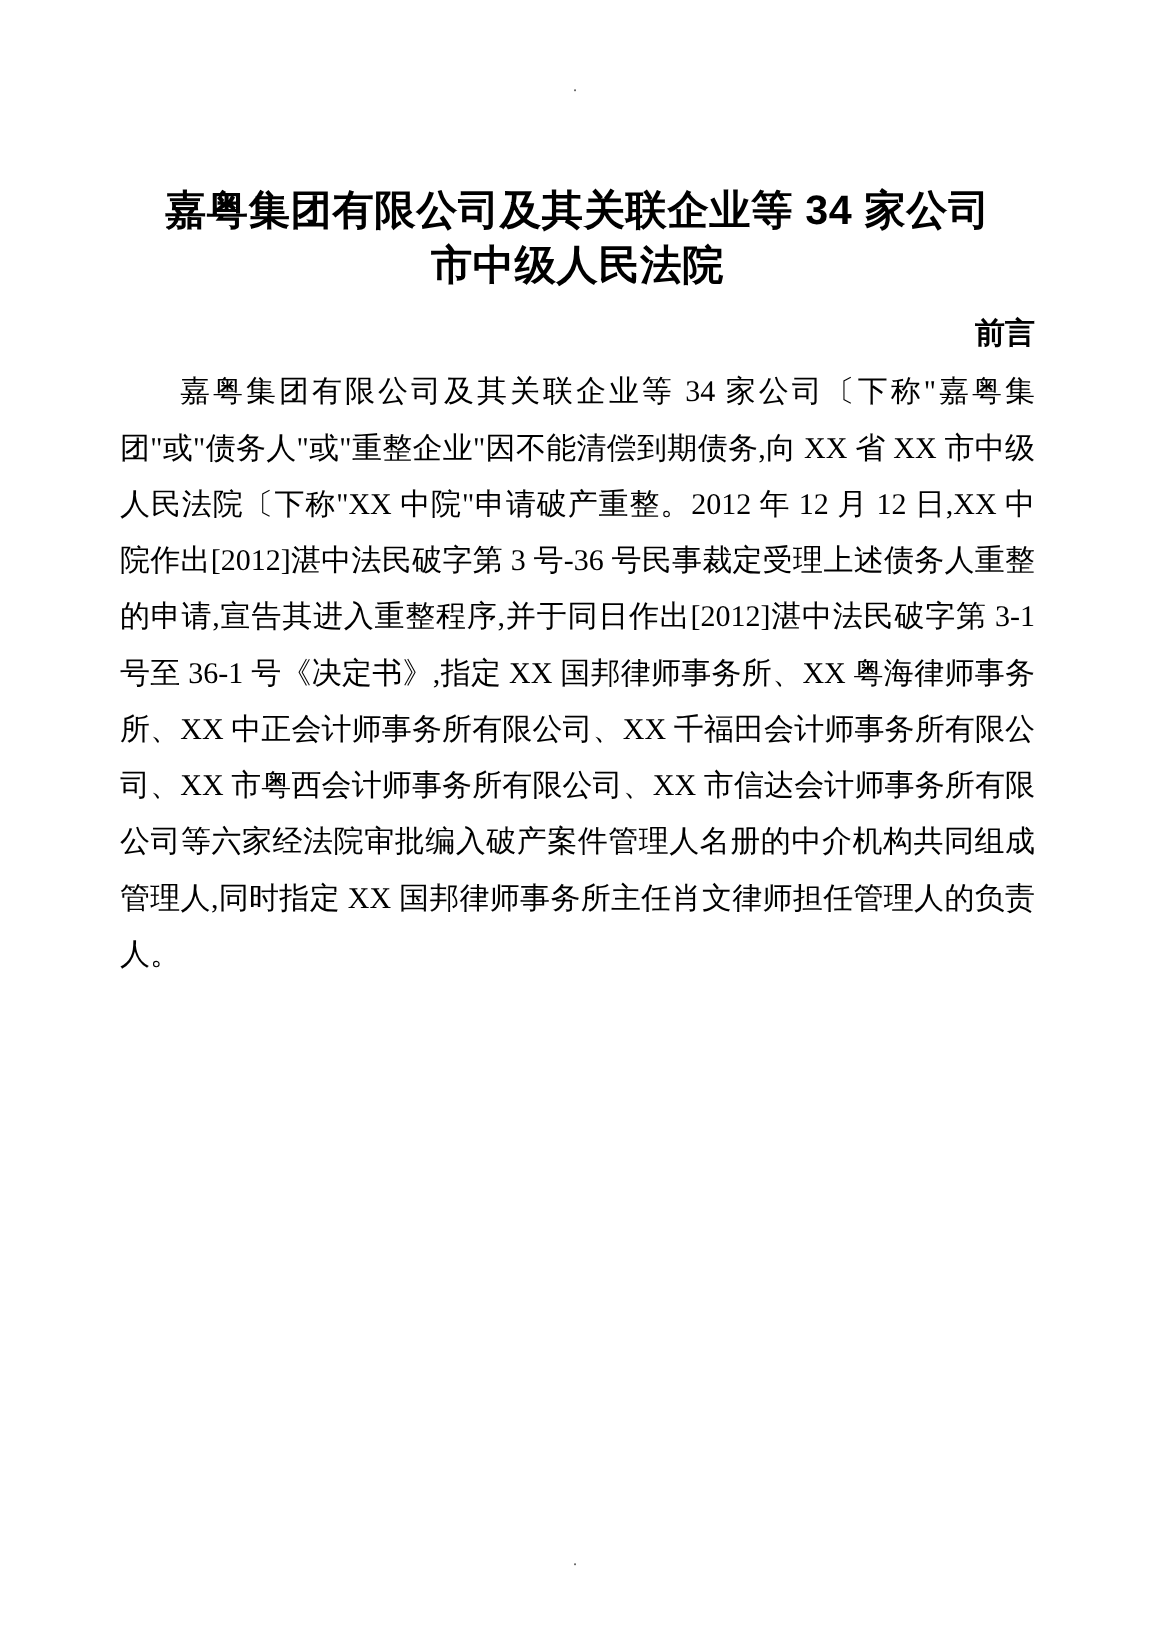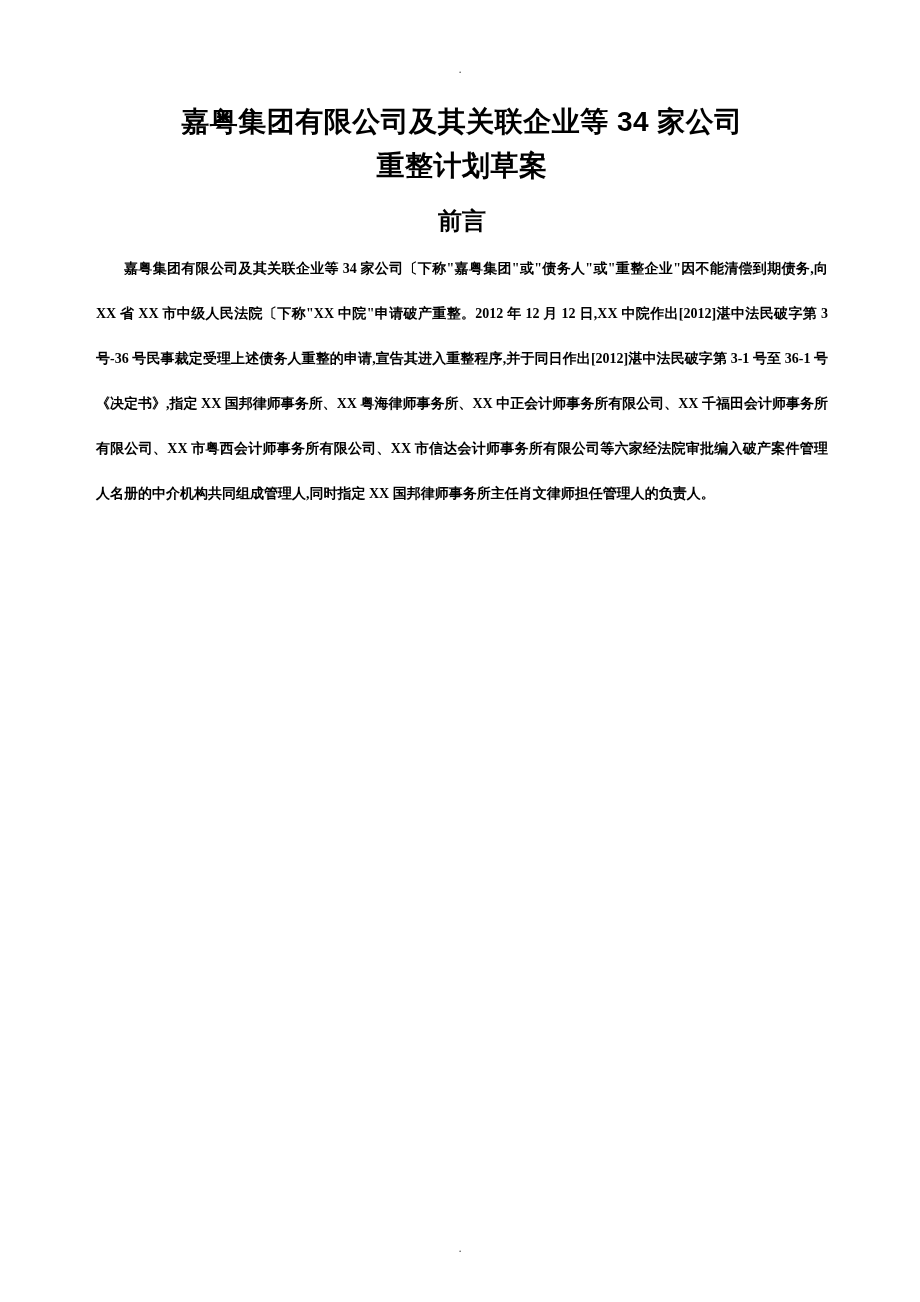--- a/index.html
+++ b/index.html
@@ -41,59 +41,59 @@
   }
   .content {
     position: absolute;
     left: 96px;
     right: 92px;
     top: 100px;
   }
   .doc-title {
     text-align: center;
     font-weight: bold;
-    font-size: 28px;
+    font-size: 33px;
     line-height: 44px;
     letter-spacing: 0.5px;
     font-family: "Liberation Sans", "DejaVu Sans", sans-serif;
+    margin-top: 46px;
   }
   .doc-title .line2 {
     display: block;
   }
   .section-heading {
-    text-align: center;
+    text-align: right;
     font-weight: bold;
     font-size: 24px;
     line-height: 50px;
     margin-top: 8px;
     font-family: "Liberation Sans", "DejaVu Sans", sans-serif;
   }
   p.body-para {
-    font-size: 14px;
+    font-size: 24px;
     line-height: 45px;
     text-indent: 2em;
     margin: 0;
     text-align: justify;
     text-justify: inter-ideograph;
     letter-spacing: 0px;
-    font-weight: bold;
   }
 </style>
 </head>
 <body>
 
 <div class="page">
 
   <div class="header-dot">.</div>
 
   <div class="content">
 
     <div class="doc-title">
       <span>嘉粤集团有限公司及其关联企业等 34 家公司</span>
-      <span class="line2">重整计划草案</span>
+      <span class="line2">市中级人民法院</span>
     </div>
 
     <div class="section-heading">前言</div>
 
     <p class="body-para">嘉粤集团有限公司及其关联企业等 34 家公司〔下称"嘉粤集团"或"债务人"或"重整企业"因不能清偿到期债务,向 XX 省 XX 市中级人民法院〔下称"XX 中院"申请破产重整。2012 年 12 月 12 日,XX 中院作出[2012]湛中法民破字第 3 号-36 号民事裁定受理上述债务人重整的申请,宣告其进入重整程序,并于同日作出[2012]湛中法民破字第 3-1 号至 36-1 号《决定书》,指定 XX 国邦律师事务所、XX 粤海律师事务所、XX 中正会计师事务所有限公司、XX 千福田会计师事务所有限公司、XX 市粤西会计师事务所有限公司、XX 市信达会计师事务所有限公司等六家经法院审批编入破产案件管理人名册的中介机构共同组成管理人,同时指定 XX 国邦律师事务所主任肖文律师担任管理人的负责人。</p>
 
   </div>
 
   <div class="footer-dot">.</div>
 

